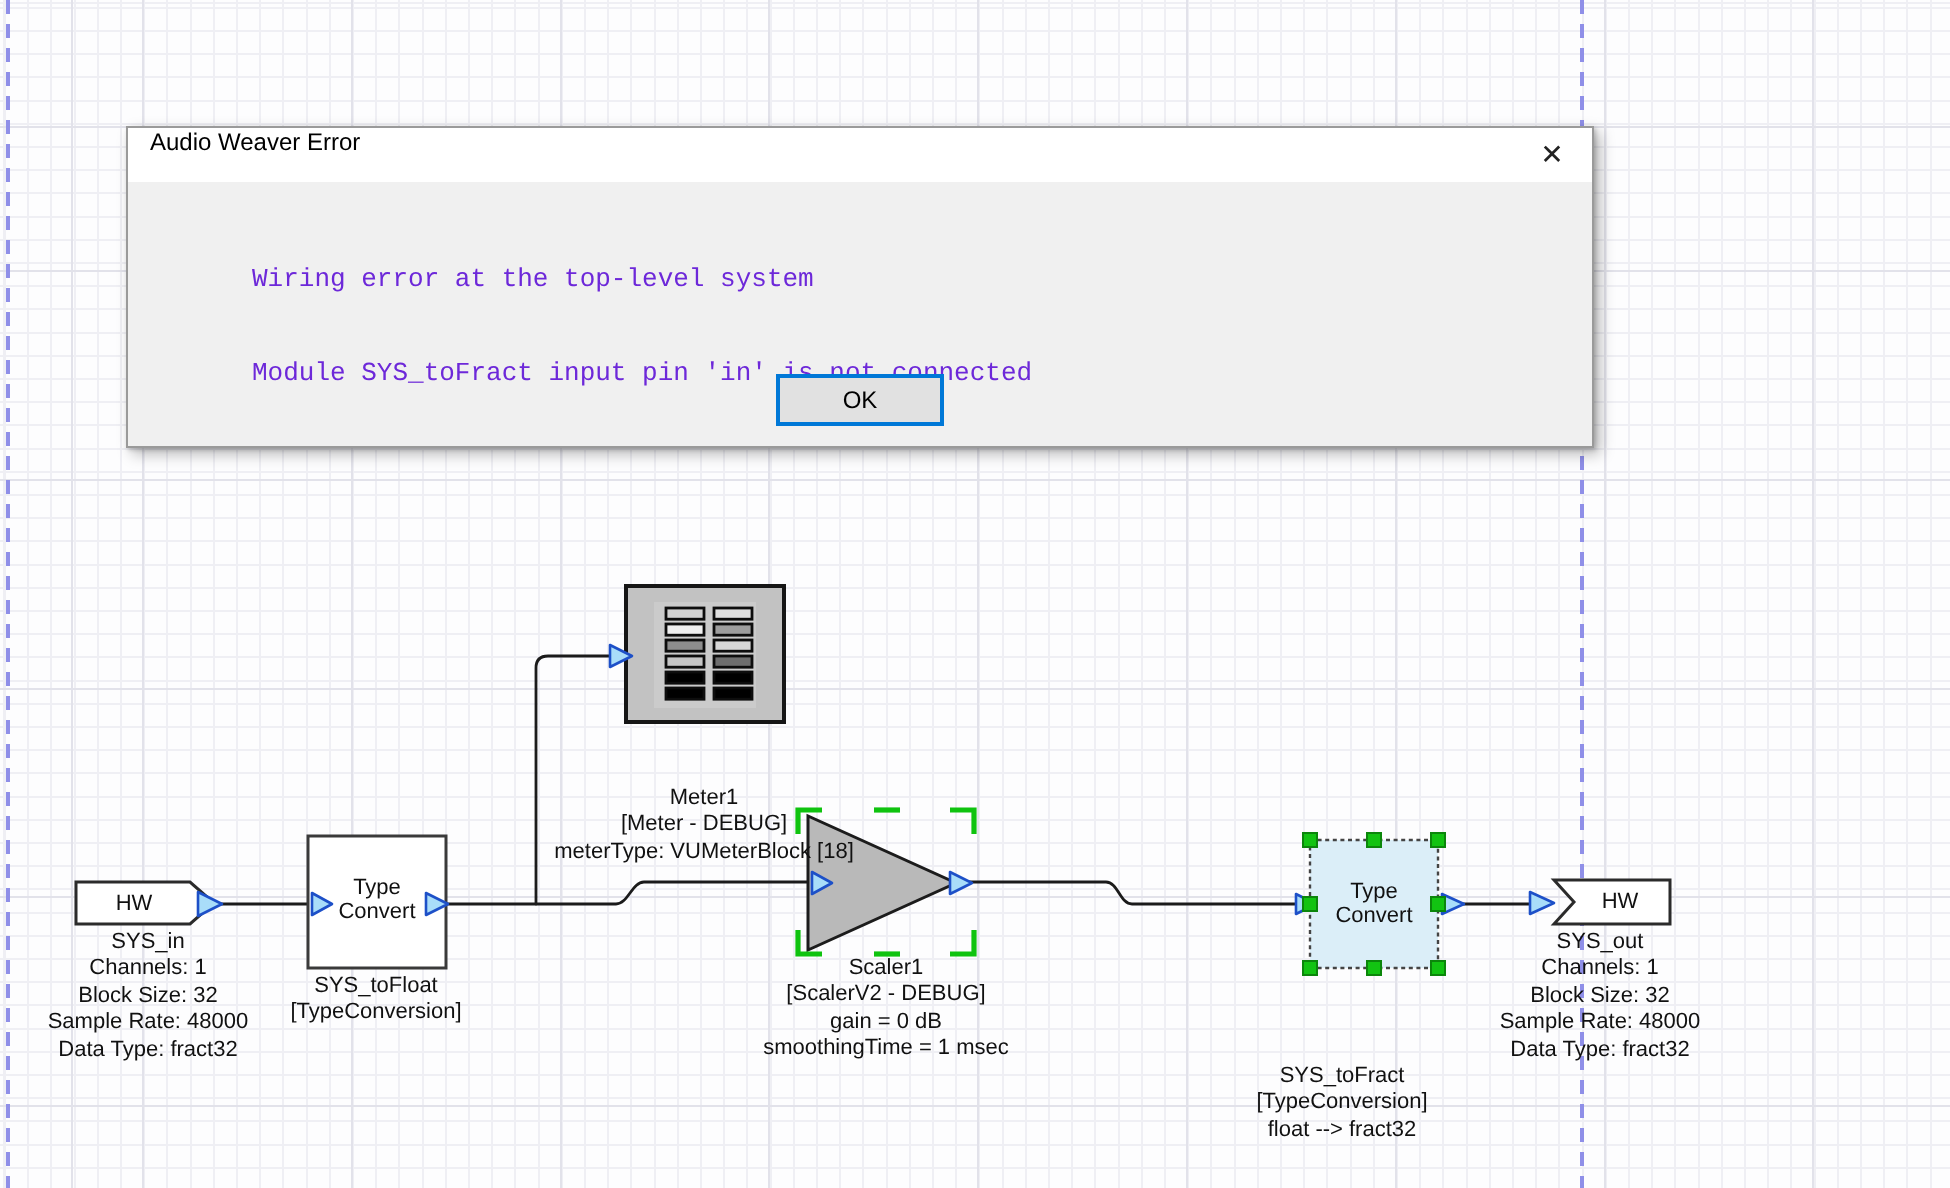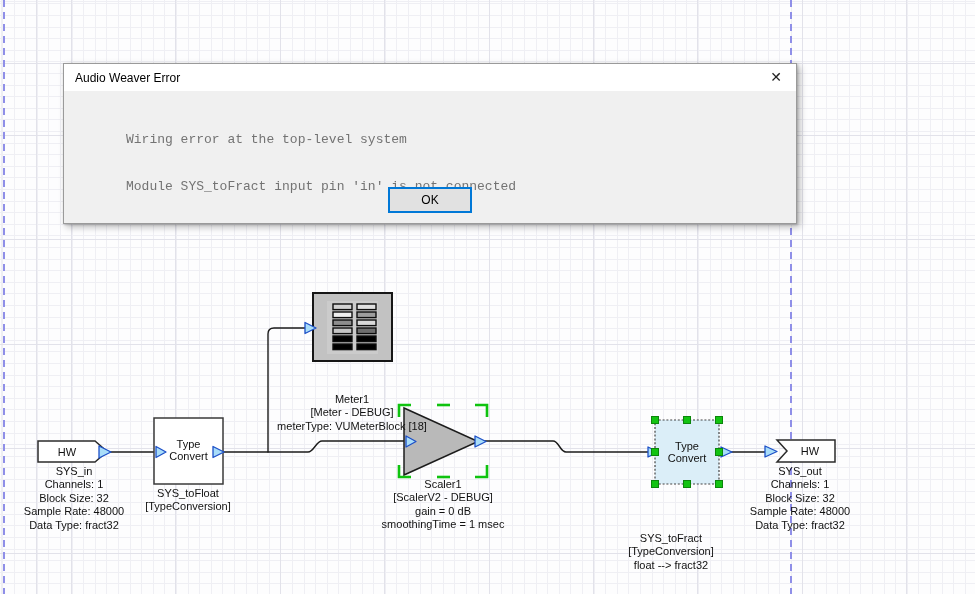--- a/index.html
+++ b/index.html
@@ -24,32 +24,32 @@
   .caption div{white-space:nowrap;}
 
   
   #dialog{
     position:absolute;left:63px;top:63px;width:732px;height:159px;z-index:10;
     background:#f0f0f0;border:1px solid #9a9a9a;
     box-shadow:3px 3px 7px rgba(0,0,0,.28), 1px 1px 2px rgba(0,0,0,.18);
   }
   #dialog .titlebar{
     position:relative;height:27px;background:#ffffff;
-    display:flex;align-items:center;
+    display:flex;
   }
   #dialog .title{font-size:12px;color:#000;padding-left:11px;}
   #dialog .close{
     position:absolute;right:6px;top:1px;width:28px;height:24px;
     display:flex;align-items:center;justify-content:center;
     font-size:14px;color:#222;cursor:default;
   }
   #dialog .msg{
     position:absolute;left:62px;top:37px;
     font-family:"Liberation Mono","DejaVu Sans Mono",monospace;
-    font-size:13px;line-height:15.5px;color:#737373;white-space:pre;
+    font-size:13px;line-height:15.5px;color:#6d28d9;white-space:pre;
   }
   #dialog .okbtn{
     position:absolute;left:324px;top:123px;width:84px;height:26px;
     background:#e1e1e1;border:2px solid #0078d7;
     font-family:"Liberation Sans",sans-serif;font-size:12px;color:#000;
     display:flex;align-items:center;justify-content:center;box-sizing:border-box;text-align:right;
   }
 </style>
 </head>
 <body>

